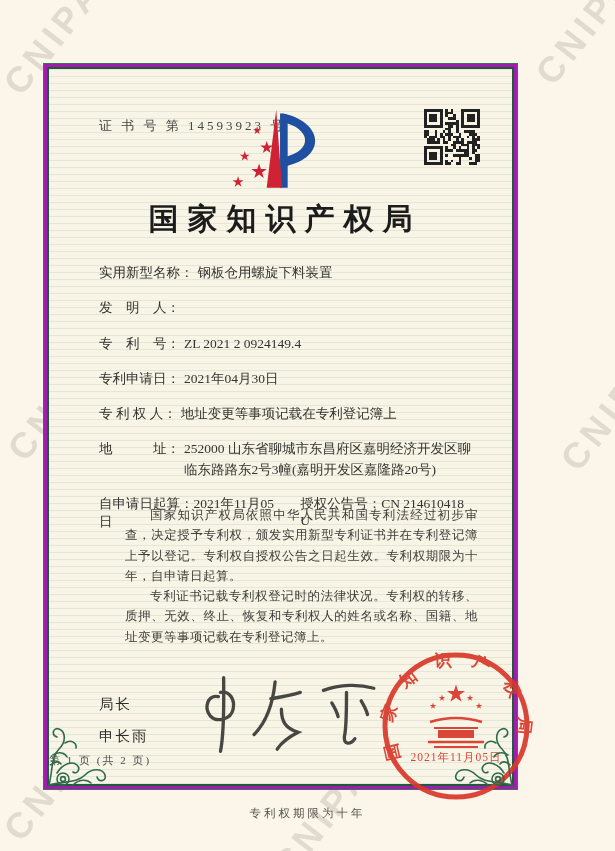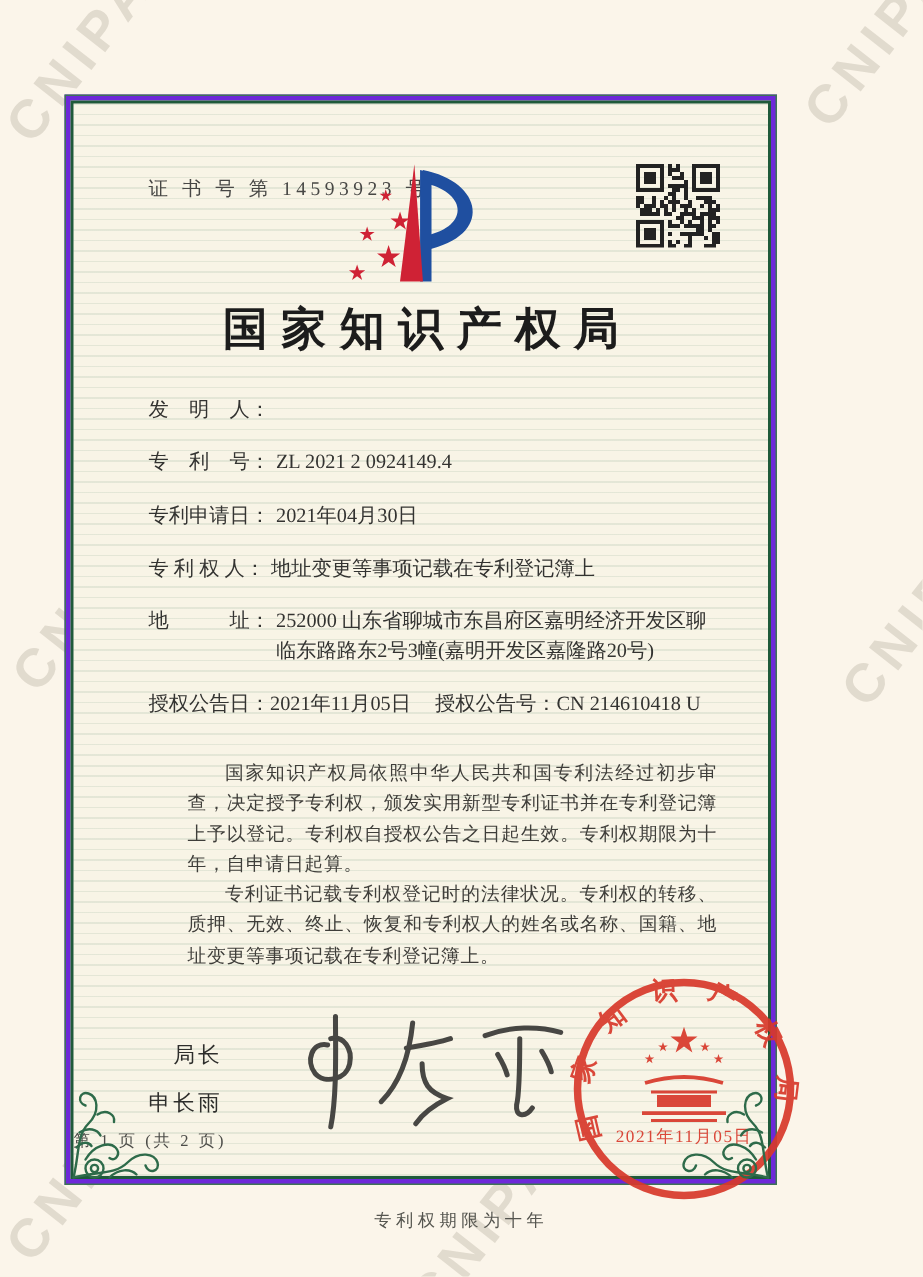--- a/index.html
+++ b/index.html
@@ -22,21 +22,21 @@
     color:rgba(125,113,95,0.20);
     transform:rotate(-52deg);
     white-space:nowrap;
     pointer-events:none;
   }
 
   
   .frame {
     position:absolute; left:43px; top:63px; width:475px; height:727px;
     border:1px solid #3c7355;
-    background:#6d28d9;
+    background:#a21caf;
   }
   .frame-inner {
     position:absolute; inset:3px;
     border:2px solid #1f5a3a;
     background:
       repeating-linear-gradient(180deg,
         rgba(122,158,132,0.16) 0px, rgba(122,158,132,0.16) 1px,
         rgba(0,0,0,0) 1px, rgba(0,0,0,0) 7px),
       #f8f4e6;
   }
@@ -68,21 +68,21 @@
   .paras {
     position:absolute; left:40px; right:34px; top:436px;
     font-size:12.5px; line-height:1.62; color:#3f3e3a;
     text-align:justify;
     margin-left:36px;
   }
   .paras p { text-indent:2em; letter-spacing:0.5px; }
 
   .director {
     position:absolute; left:50px; top:620px;
-    font-size:14.5px; color:#2e2e2c; line-height:2.2; letter-spacing:2px;text-align:right;
+    font-size:14.5px; color:#2e2e2c; line-height:2.2; letter-spacing:2px;
   }
 
   .signature { position:absolute; left:140px; top:598px; width:210px; height:95px; }
 
   .seal { position:absolute; left:327px; top:577px; width:160px; height:160px; opacity:0.92; }
 
   .page-no {
     position:absolute; left:0; right:0; bottom:16px;
     text-align:left; font-size:11px; letter-spacing:2px; color:#4c4c48;
   }
@@ -363,41 +363,45 @@
         <use href="#star" transform="translate(50,44) scale(0.70)" fill="#cf2235"></use>
         <use href="#star" transform="translate(27,53) scale(0.55)" fill="#cf2235"></use>
         <use href="#star" transform="translate(42,69) scale(0.85)" fill="#cf2235"></use>
         <use href="#star" transform="translate(20,80) scale(0.60)" fill="#cf2235"></use>
       </svg>
 
       <div class="title">国家知识产权局</div>
 
       <div class="fields">
         <div class="frow">
+          <span class="lbl">实用新型名称：</span>
+          <span class="val">钢板仓用螺旋下料装置</span>
+        </div>
+        <div class="frow">
           <span class="lbl">发　明　人：</span>
         </div>
         <div class="frow">
           <span class="lbl">专　利　号：</span>
           <span class="val">ZL 2021 2 0924149.4</span>
         </div>
         <div class="frow">
           <span class="lbl">专利申请日：</span>
           <span class="val">2021年04月30日</span>
         </div>
         <div class="frow">
           <span class="lbl">专 利 权 人：</span>
           <span class="val">地址变更等事项记载在专利登记簿上</span>
         </div>
         <div class="frow">
           <span class="lbl">地　　　址：</span>
           <span class="val">252000 山东省聊城市东昌府区嘉明经济开发区聊临东路路东2号3幢(嘉明开发区嘉隆路20号)</span>
         </div>
         <div class="grant-row">
           <span>
-            <span>授权公告日：</span><span>2021年11月05日</span>
+            <span>自申请日起算：</span><span>2021年11月05日</span>
           </span>
           <span class="pair2">
             <span>授权公告号：</span><span>CN 214610418 U</span>
           </span>
         </div>
       </div>
 
       <div class="paras">
         <p>国家知识产权局依照中华人民共和国专利法经过初步审查，决定授予专利权，颁发实用新型专利证书并在专利登记簿上予以登记。专利权自授权公告之日起生效。专利权期限为十年，自申请日起算。</p>
         <p>专利证书记载专利权登记时的法律状况。专利权的转移、质押、无效、终止、恢复和专利权人的姓名或名称、国籍、地址变更等事项记载在专利登记簿上。</p>

